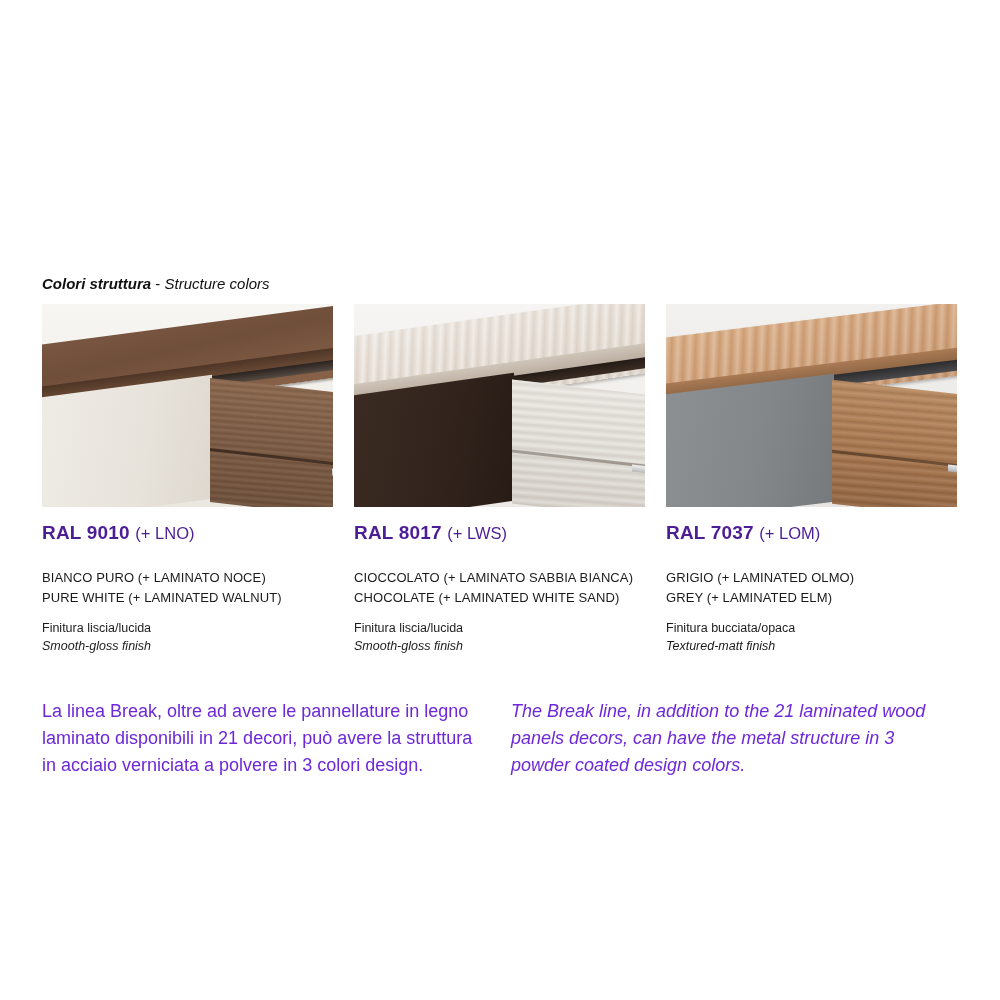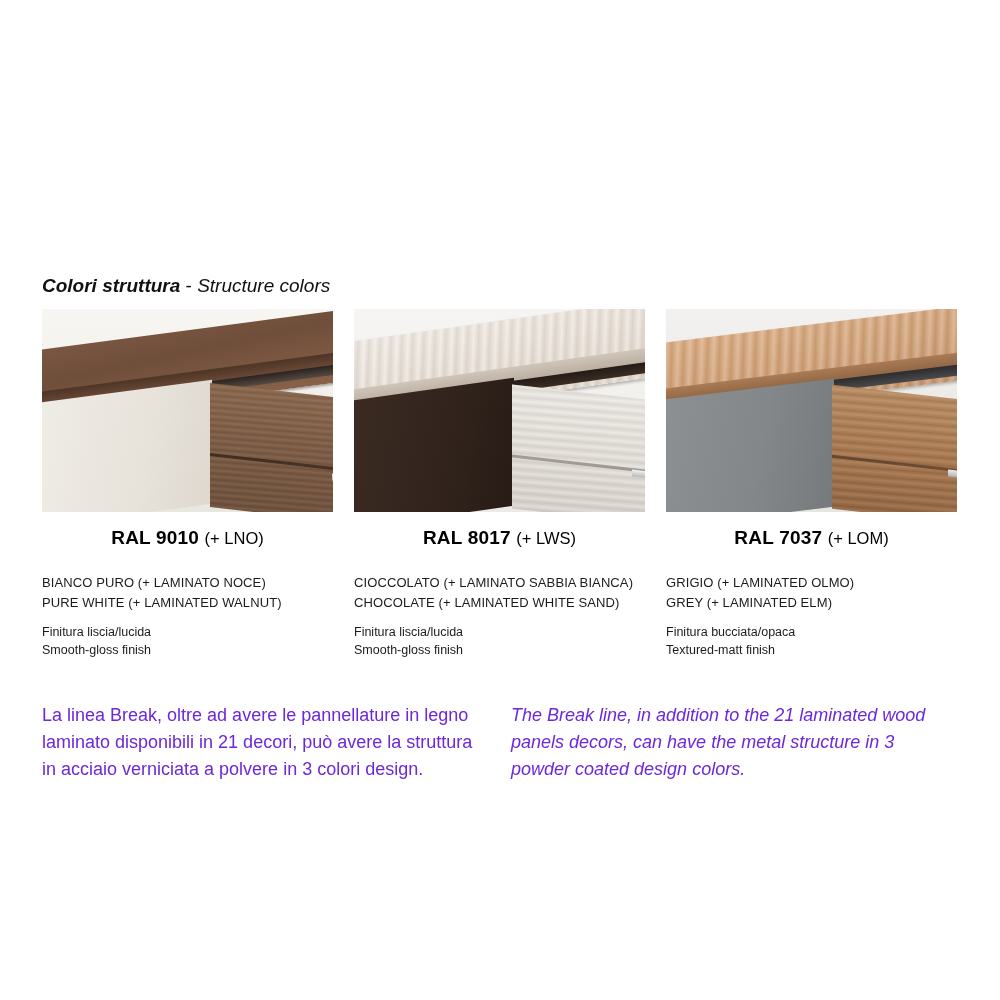--- a/index.html
+++ b/index.html
@@ -21,21 +21,21 @@
   }
   .content {
     position: absolute;
     left: 42px;
     top: 275px;
     width: 916px;
   }
 
   
   .section-heading {
-    font-size: 19px;
+    font-size: 15px;
     line-height: 1.2;
     margin-bottom: 11px;
     white-space: nowrap;
   }
   .section-heading .it {
     font-weight: bold;
     font-style: italic;
     color: #111;
   }
   .section-heading .sep {
@@ -218,23 +218,22 @@
     background: linear-gradient(180deg,#ebebeb,#a5a5a5);
     transform: skewY(-7deg);
   }
 
   
   .caption { padding-top: 15px; }
   .ral-line {
     font-size: 19px;
     font-weight: bold;
     letter-spacing: .2px;
-    color: #000000;
+    color: #4c1d95;
     white-space: nowrap;
-    text-align: center;
   }
   .ral-line .code-suffix {
     font-size: 16.5px;
     font-weight: normal;
     letter-spacing: 0;
   }
   .desc {
     margin-top: 24px;
     font-size: 13px;
     line-height: 1.52;
@@ -242,21 +241,21 @@
     color: #1b1b1b;
     white-space: nowrap;
   }
   .finish {
     margin-top: 11px;
     font-size: 12.5px;
     line-height: 1.44;
     color: #1b1b1b;
     white-space: nowrap;
   }
-  .finish .en { }
+  .finish .en { font-style: italic; }
 
   
   .footer {
     display: flex;
     margin-top: 43px;
     gap: 22px;
   }
   .footer-col {
     width: 460px;
     font-size: 18px;

